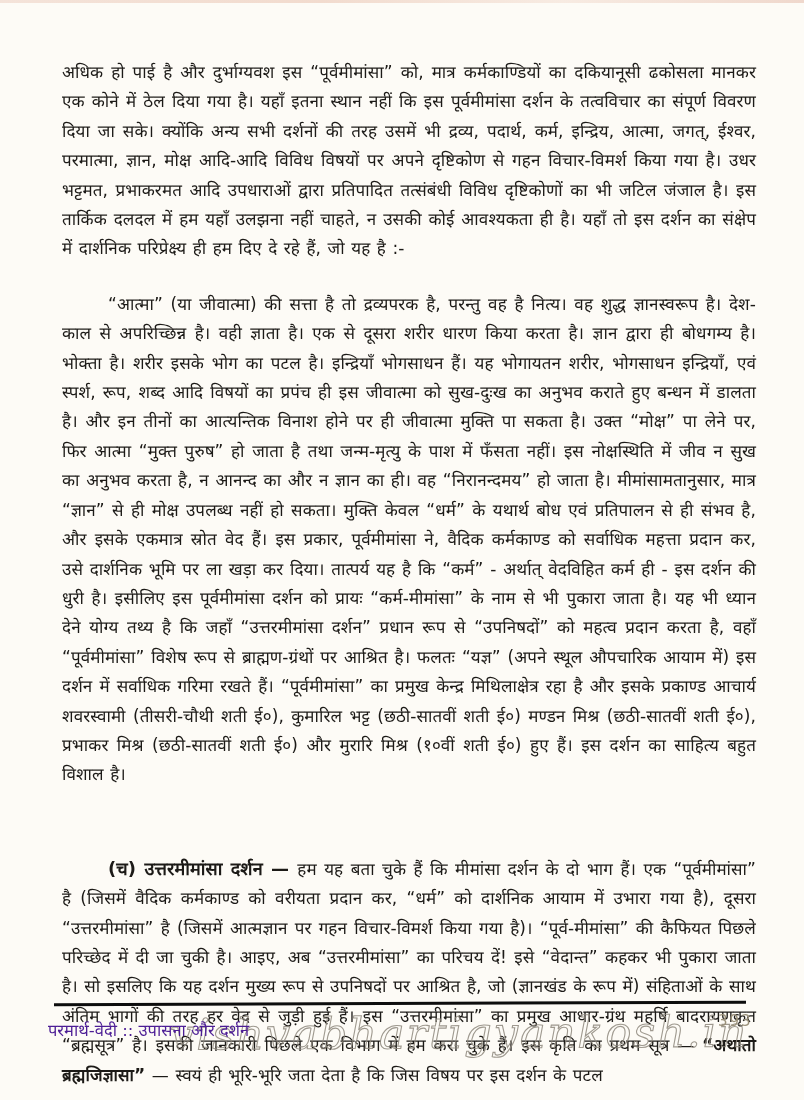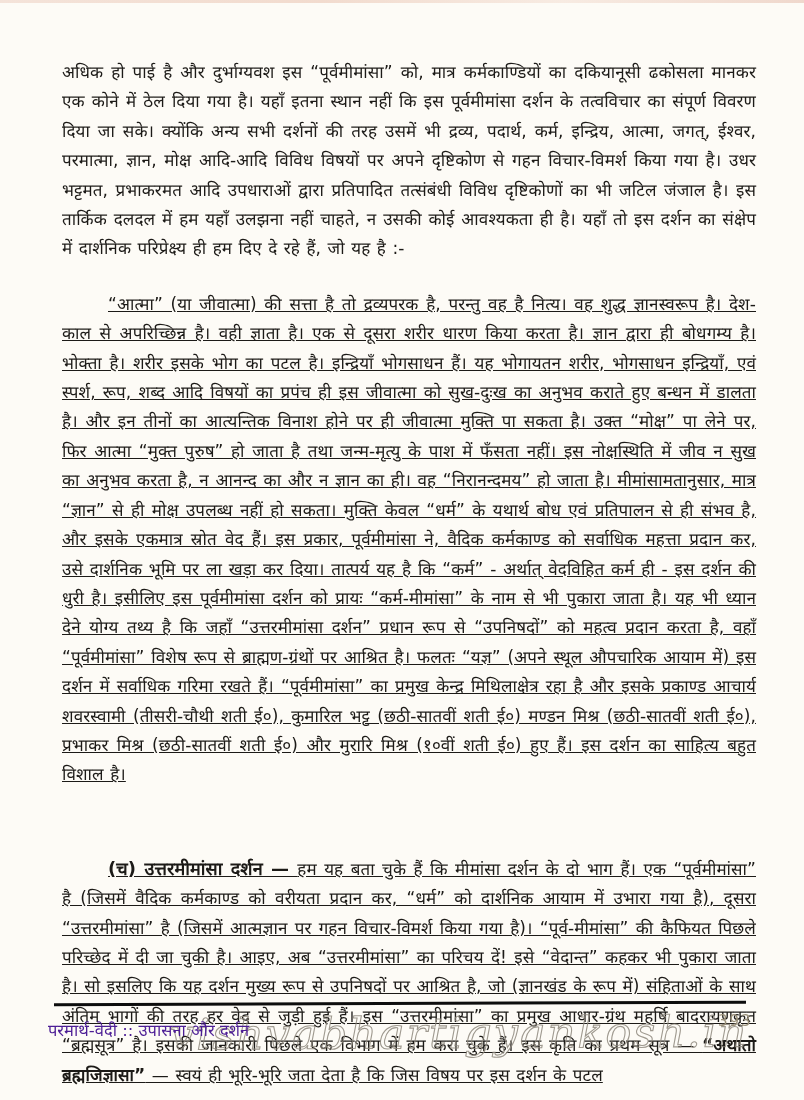--- a/index.html
+++ b/index.html
@@ -30,21 +30,21 @@
   }
   .para {
     margin: 0;
     font-size: 17px;
     line-height: 29.4px;
     text-align: justify;
     letter-spacing: 0.1px;
     word-spacing: 1px;
   }
   .para.indent { text-indent: 46px; }
-  .para + .para { margin-top: 26px; text-decoration: underline; }
+  .para + .para { margin-top: 26px; }
   .para.section { margin-top: 64px; }
   .bold { font-weight: 700; }
   .heading-run { font-weight: 700; font-size: 18px; }
   .footer-rule {
     position: absolute;
     top: 1002px;
     left: 54px;
     width: 692px;
     height: 3px;
     background: #0d0d0d;

